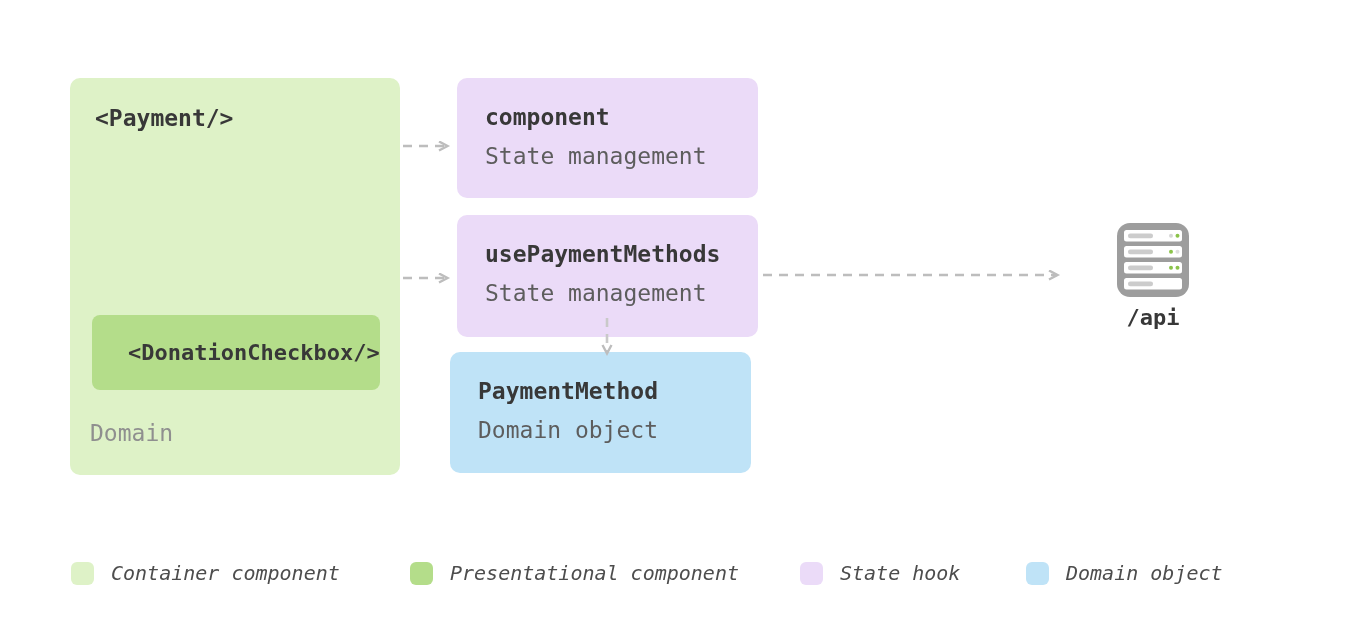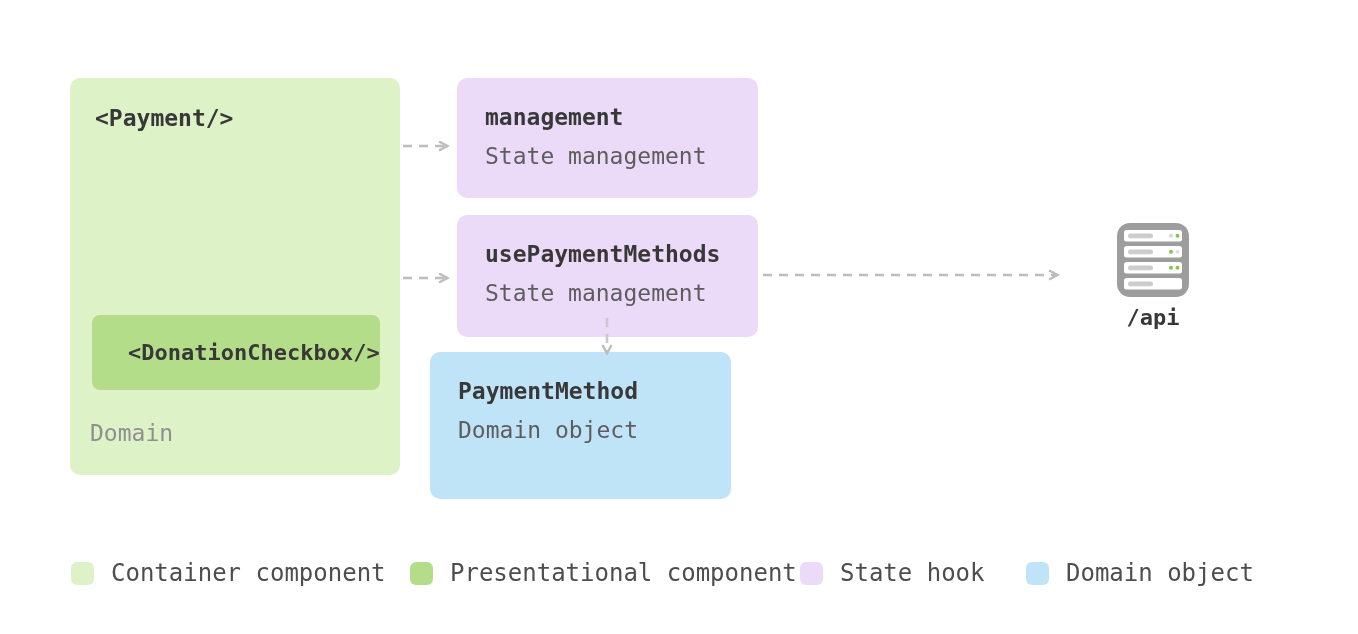--- a/index.html
+++ b/index.html
@@ -29,57 +29,57 @@
   .child-2 { top: 237px; padding-left: 36px; }
   .container-footer {
     position: absolute; left: 20px; top: 342px;
     font-size: 23px; color: #8f8f8f;
   }
 
   
   .hook-node   { left: 457px; width: 301px; background: #ebdbf8; }
   .hook-1      { top: 78px;  height: 120px; }
   .hook-2      { top: 215px; height: 122px; }
-  .domain-node { left: 430px; top: 352px; width: 301px; height: 147px; background: #bfe3f7; }
+  .domain-node { left: 450px; top: 352px; width: 301px; height: 121px; background: #bfe3f7; }
   .node-pad { padding: 26px 20px 0 28px; }
   .node-title { font-size: 23px; font-weight: bold; color: #383838; }
   .node-subtitle { font-size: 23px; color: #5d5d5d; margin-top: 13px; }
 
   
   .arrows { position: absolute; left: 0; top: 0; width: 1358px; height: 634px; pointer-events: none; }
 
   
   .api-group { position: absolute; left: 1108px; top: 223px; width: 90px; text-align: center; }
   .api-icon { display: block; margin: 0 auto; }
   .api-label { margin-top: 8px; font-size: 22px; font-weight: bold; color: #383838; }
 
   
   .legend-item { position: absolute; top: 558px; display: flex; align-items: center; height: 30px; }
   .legend-swatch { width: 23px; height: 23px; border-radius: 6px; flex: 0 0 auto; }
-  .legend-label { margin-left: 17px; font-size: 24px; color: #4d4d4d; white-space: pre; }
+  .legend-label { margin-left: 17px; font-size: 20px; color: #4d4d4d; white-space: pre; font-style: italic; }
   .li-1 { left: 71px; }
   .li-2 { left: 410px; }
   .li-3 { left: 800px; }
   .li-4 { left: 1026px; }
 </style>
 </head>
 <body>
 
 <div class="canvas">
 
   <div class="node container-node">
     <div class="container-title">&lt;Payment/&gt;</div>
     <div class="child-node child-2">
       <span>&lt;DonationCheckbox/&gt;</span>
     </div>
     <div class="container-footer">Domain</div>
   </div>
 
   <div class="node hook-node hook-1 node-pad">
-    <div class="node-title">management</div>
+    <div class="node-title">component</div>
     <div class="node-subtitle">State management</div>
   </div>
 
   <div class="node hook-node hook-2 node-pad">
     <div class="node-title">usePaymentMethods</div>
     <div class="node-subtitle">State management</div>
   </div>
 
   <div class="node domain-node node-pad">
     <div class="node-title">PaymentMethod</div>

